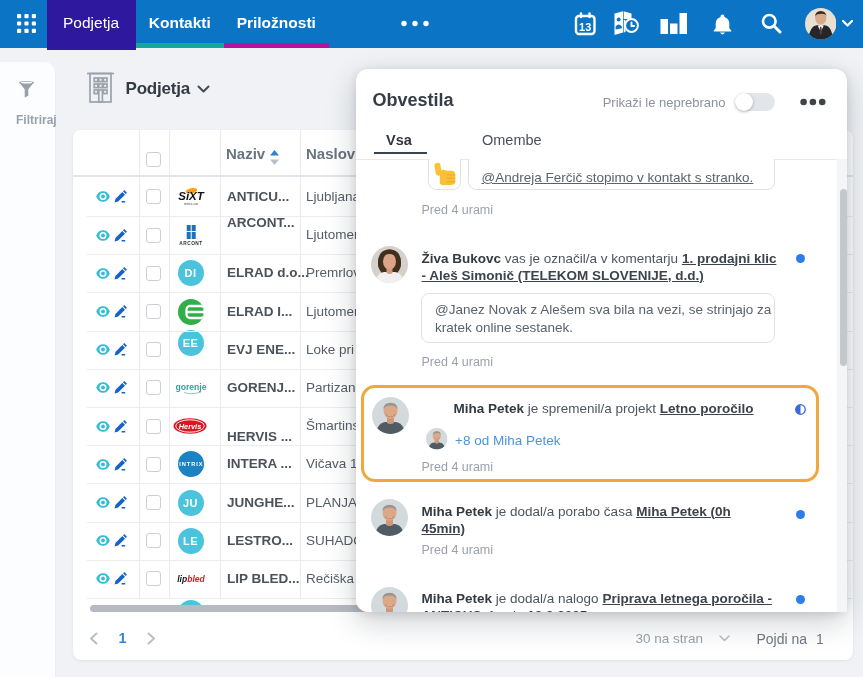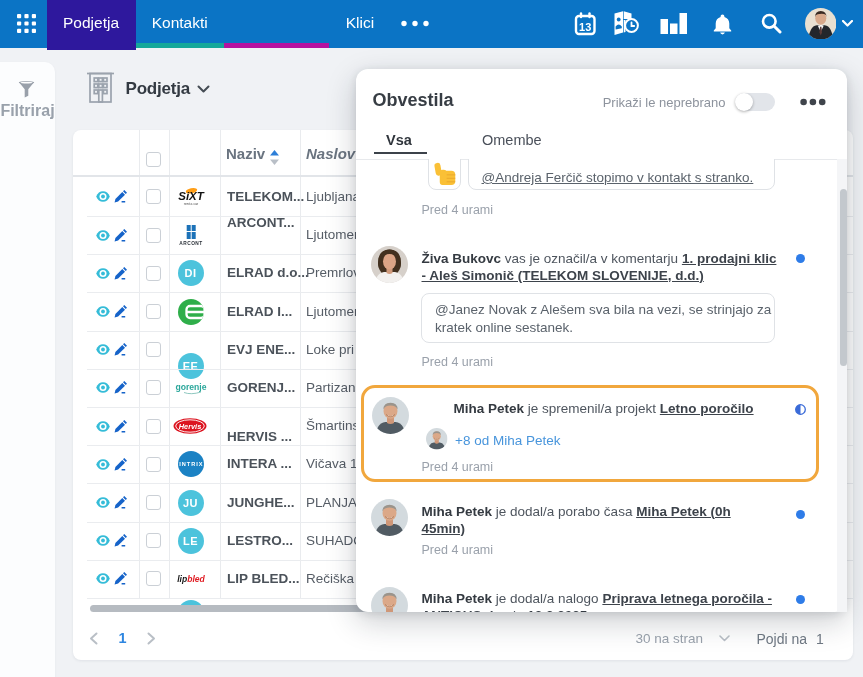--- a/index.html
+++ b/index.html
@@ -2,21 +2,21 @@
 <html><head>
 <meta charset="utf-8">
 <style>
   * { margin:0; padding:0; box-sizing:border-box; }
   html,body { width:863px; height:677px; overflow:hidden; }
   body { position:relative; background:#f0f2f5; font-family:"Liberation Sans", sans-serif; }
   .abs { position:absolute; }
 
   
   #topbar { left:0; top:0; width:863px; height:48px; background:#0b74c5; }
-  .tab { position:absolute; top:0; height:43px; color:#fff; font-size:15.5px; font-weight:400;
+  .tab { position:absolute; top:0; height:43px; color:#fff; font-size:15.5px; font-weight:700;
          text-align:center; line-height:46px; }
   .tabstrip { position:absolute; top:43px; height:5px; }
   #tab-active { position:absolute; left:46.5px; top:0; width:89px; height:50px; background:#2e189d;
                 color:#fff; font-size:15.5px; font-weight:500; text-align:center; line-height:46px; }
 
   
   #sidebar { left:0; top:62px; width:55px; height:615px; background:#fcfdfe; border-radius:0 10px 0 0;
              box-shadow:0 1px 3px rgba(40,50,70,.05); }
 
   
@@ -56,22 +56,22 @@
         <rect x="7.4" y="7.4" width="4.2" height="4.2" rx="1"></rect>
         <rect x="14.8" y="7.4" width="4.2" height="4.2" rx="1"></rect>
       <rect x="0" y="14.8" width="4.2" height="4.2" rx="1"></rect>
         <rect x="7.4" y="14.8" width="4.2" height="4.2" rx="1"></rect>
         <rect x="14.8" y="14.8" width="4.2" height="4.2" rx="1"></rect>
     </g>
   </svg>
   <div id="tab-active">Podjetja</div>
   <div class="tab" style="left:135.5px;width:88.5px;">Kontakti</div>
   <div class="tabstrip" style="left:135.5px;width:88.5px;background:#15a89a;"></div>
+  <div class="tab" style="left:224px;width:104.5px;">Priložnosti</div>
   <div class="tabstrip" style="left:224px;width:104.5px;background:#b512a0;"></div>
-  <div class="tab" style="left:328.5px;width:63px;">Klici</div>
   <svg class="abs" style="left:401px;top:20px" width="28" height="7" viewBox="0 0 28 7">
     <g fill="#fff">
         <circle cx="3" cy="3.5" r="2.7"></circle>
         <circle cx="14" cy="3.5" r="2.7"></circle>
         <circle cx="25" cy="3.5" r="2.7"></circle>
       </g>
   </svg>
 
   <svg class="abs" style="left:574px;top:12px" width="22" height="24" viewBox="0 0 22 24">
     <rect x="2" y="4" width="18.5" height="18" rx="3" fill="none" stroke="#fff" stroke-width="2.4"></rect>
@@ -125,21 +125,21 @@
     <polyline points="1,1 5.5,5.5 10,1" fill="none" stroke="#fff" stroke-width="2.2" stroke-linecap="round" stroke-linejoin="round"></polyline>
   </svg>
 </div>
 
 <div class="abs" id="sidebar">
   <svg class="abs" style="left:18px;top:19px" width="17" height="17" viewBox="0 0 17 17">
     <path d="M0.8,1 L16.2,1 L10.3,8.3 L10.3,14.8 L6.7,16.4 L6.7,8.3 Z" fill="#99a0aa"></path>
       <ellipse cx="8.5" cy="1.6" rx="7.7" ry="1.5" fill="#99a0aa"></ellipse>
       <ellipse cx="8.5" cy="1.7" rx="6" ry="0.9" fill="#fdfdfe"></ellipse>
   </svg>
-  <div class="abs" style="left:0;top:40px;width:55px;text-align:center;font-size:16px;font-weight:700;color:#99a1ab;">Filtriraj</div>
+  <div class="abs" style="left:0;top:51px;width:55px;text-align:center;font-size:12px;font-weight:700;color:#99a1ab;padding-left:16px;">Filtriraj</div>
 </div>
 
 <svg class="abs" style="left:86px;top:71px" width="29" height="32" viewBox="0 0 29 32">
   <g fill="none" stroke="#9ba3ad" stroke-width="1.7">
     <line x1="1" y1="2.5" x2="28" y2="2.5"></line>
     <rect x="4" y="2.5" width="21" height="28.5"></rect>
     <rect x="8.2" y="7" width="3.6" height="3.6"></rect>
       <rect x="12.8" y="7" width="3.6" height="3.6"></rect>
       <rect x="17.4" y="7" width="3.6" height="3.6"></rect>
     <rect x="8.2" y="13" width="3.6" height="3.6"></rect>
@@ -160,21 +160,21 @@
   <div class="colsep" style="left:96.5px"></div>
   <div class="colsep" style="left:147px"></div>
   <div class="colsep" style="left:227.5px"></div>
 
   <div class="cbx" style="top:22px"></div>
   <div class="abs" style="left:153.5px;top:15px;font-size:15px;font-weight:600;color:#6a7480;">Naziv</div>
   <svg class="abs" style="left:196px;top:20px" width="11" height="15" viewBox="0 0 11 15">
     <polygon points="5.5,0 10,5.5 1,5.5" fill="#2d7fd8"></polygon>
     <polygon points="5.5,15 10,9.5 1,9.5" fill="#b9bfc7"></polygon>
   </svg>
-  <div class="abs" style="left:233.5px;top:15px;font-size:15px;font-weight:600;color:#6a7480;font-style:italic;">Naslov</div>
+  <div class="abs" style="left:233.5px;top:15px;font-size:15px;font-weight:600;color:#6a7480;">Naslov</div>
   <div class="abs" style="left:0;top:45px;width:780px;height:2px;background:#e2e5e9;"></div>
 
   <div id="rows">
     <svg class="abs" style="left:23.5px;top:61.0px" width="14" height="11" viewBox="0 0 14 11">
         <path d="M7,0.3 C10,0.3 12.5,2 13.8,5.5 C12.5,9 10,10.7 7,10.7 C4,10.7 1.5,9 0.2,5.5 C1.5,2 4,0.3 7,0.3 Z" fill="#35bcd8"></path>
         <circle cx="7" cy="5.5" r="3.5" fill="#fff"></circle>
         <circle cx="7" cy="5.5" r="1.9" fill="#35bcd8"></circle>
       </svg>
     <svg class="abs" style="left:41.5px;top:60.0px" width="13" height="13" viewBox="0 0 13 13">
         <g fill="#1563c9">
@@ -182,21 +182,21 @@
           <path d="M9,1.3 L10.3,0 L13,2.7 L11.7,4 Z"></path>
           <rect x="7.6" y="11" width="3.6" height="1.5"></rect>
         </g>
       </svg>
     <div class="cbx" style="top:59.0px"></div>
     <svg class="abs" style="left:102px;top:57.0px" width="32" height="19" viewBox="0 0 32 19">
         <ellipse cx="16.5" cy="3.8" rx="5.8" ry="2.6" fill="#ff9e16" transform="rotate(-12 16.5 3.8)"></ellipse>
         <text x="16" y="13" text-anchor="middle" font-size="11.5" font-weight="bold" font-style="italic" fill="#131313" font-family="Liberation Sans,sans-serif">SiXT</text>
         <text x="16" y="17.5" text-anchor="middle" font-size="3.4" fill="#444" font-family="Liberation Sans,sans-serif">rent a car</text>
       </svg>
-    <div class="cname" style="top:58.5px">TELEKOM...</div>
+    <div class="cname" style="top:58.5px">ANTICU...</div>
     <div class="caddr" style="top:58.5px">Ljubljana</div>
     <svg class="abs" style="left:23.5px;top:99.6px" width="14" height="11" viewBox="0 0 14 11">
         <path d="M7,0.3 C10,0.3 12.5,2 13.8,5.5 C12.5,9 10,10.7 7,10.7 C4,10.7 1.5,9 0.2,5.5 C1.5,2 4,0.3 7,0.3 Z" fill="#35bcd8"></path>
         <circle cx="7" cy="5.5" r="3.5" fill="#fff"></circle>
         <circle cx="7" cy="5.5" r="1.9" fill="#35bcd8"></circle>
       </svg>
     <svg class="abs" style="left:41.5px;top:98.6px" width="13" height="13" viewBox="0 0 13 13">
         <g fill="#1563c9">
           <path d="M1.4,8.9 L8.3,2 L11,4.7 L4.1,11.6 L0.6,12.4 Z"></path>
           <path d="M9,1.3 L10.3,0 L13,2.7 L11.7,4 Z"></path>
@@ -264,21 +264,21 @@
         <circle cx="7" cy="5.5" r="1.9" fill="#35bcd8"></circle>
       </svg>
     <svg class="abs" style="left:41.5px;top:213.2px" width="13" height="13" viewBox="0 0 13 13">
         <g fill="#1563c9">
           <path d="M1.4,8.9 L8.3,2 L11,4.7 L4.1,11.6 L0.6,12.4 Z"></path>
           <path d="M9,1.3 L10.3,0 L13,2.7 L11.7,4 Z"></path>
           <rect x="7.6" y="11" width="3.6" height="1.5"></rect>
         </g>
       </svg>
     <div class="cbx" style="top:212.2px"></div>
-    <div class="circlogo" style="top:223px">EE</div>
+    <div class="circlogo" style="top:200px">EE</div>
     <div class="cname" style="top:211.7px">EVJ ENE...</div>
     <div class="caddr" style="top:211.7px">Loke pri</div>
     <svg class="abs" style="left:23.5px;top:252.4px" width="14" height="11" viewBox="0 0 14 11">
         <path d="M7,0.3 C10,0.3 12.5,2 13.8,5.5 C12.5,9 10,10.7 7,10.7 C4,10.7 1.5,9 0.2,5.5 C1.5,2 4,0.3 7,0.3 Z" fill="#35bcd8"></path>
         <circle cx="7" cy="5.5" r="3.5" fill="#fff"></circle>
         <circle cx="7" cy="5.5" r="1.9" fill="#35bcd8"></circle>
       </svg>
     <svg class="abs" style="left:41.5px;top:251.4px" width="13" height="13" viewBox="0 0 13 13">
         <g fill="#1563c9">
           <path d="M1.4,8.9 L8.3,2 L11,4.7 L4.1,11.6 L0.6,12.4 Z"></path>

